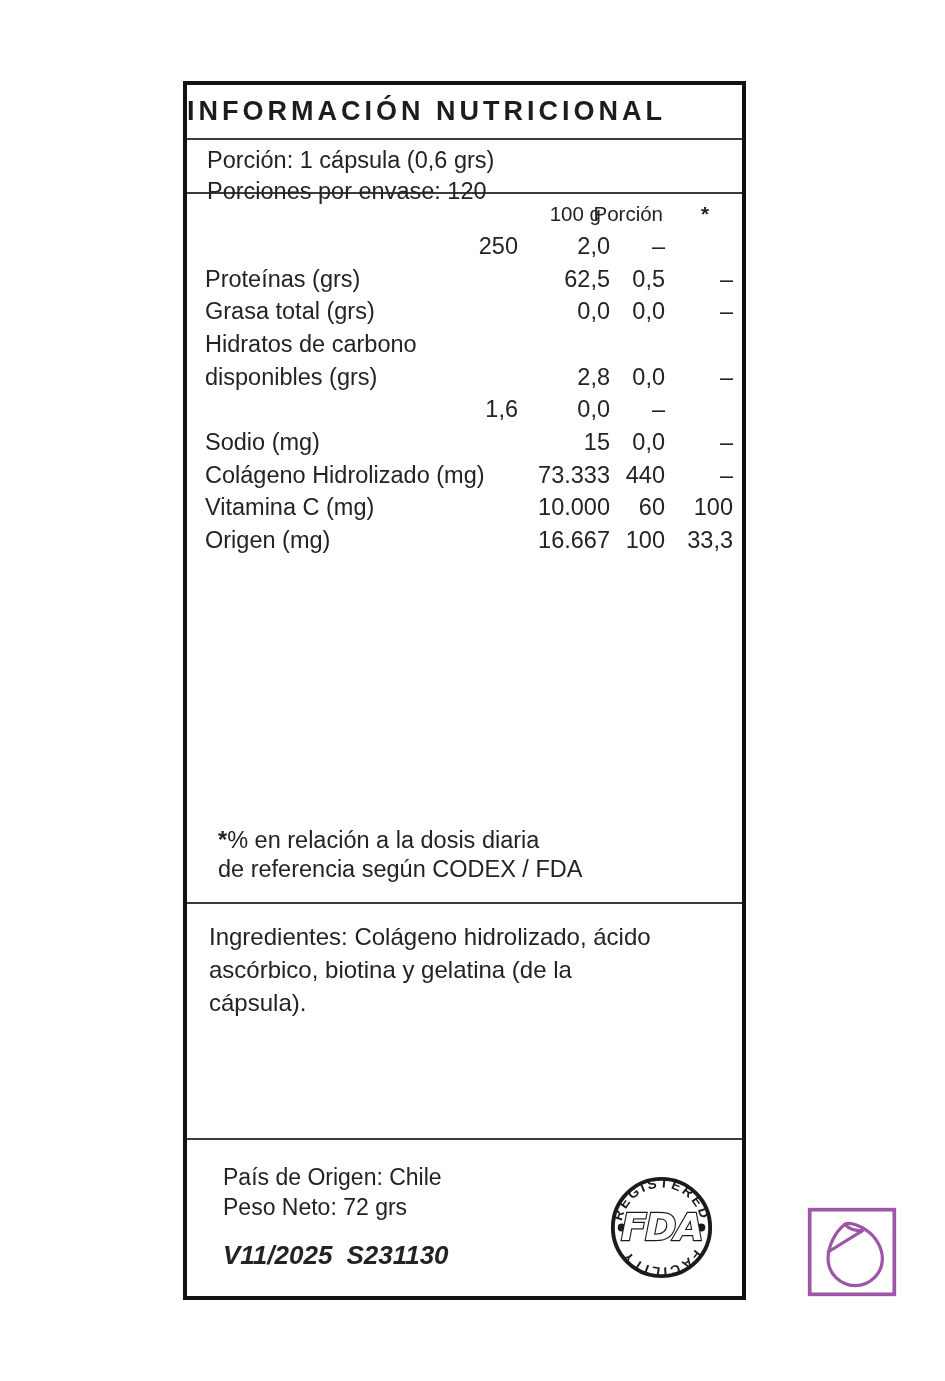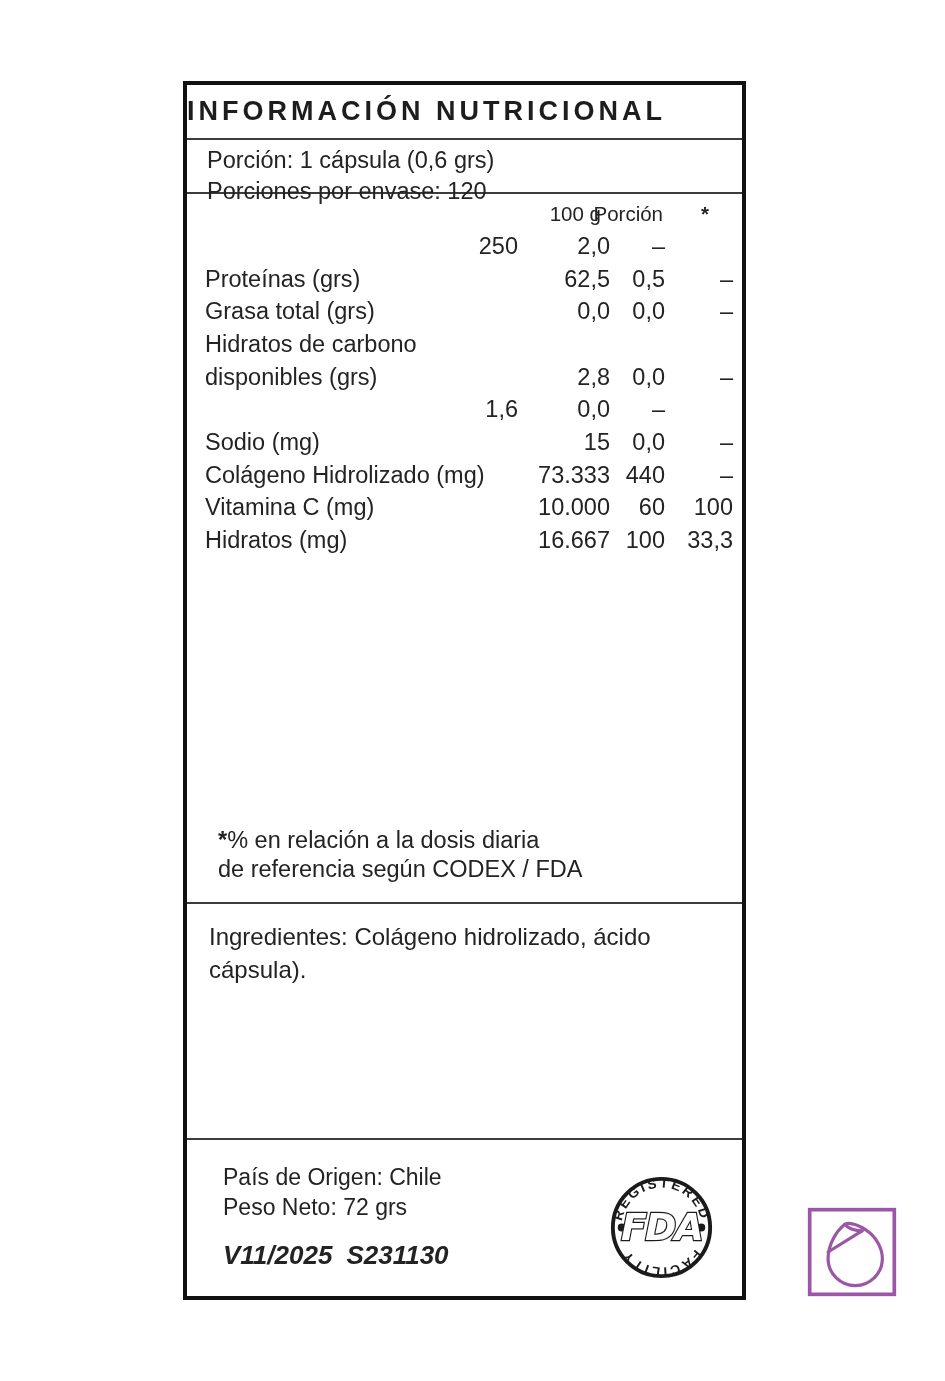--- a/index.html
+++ b/index.html
@@ -112,36 +112,37 @@
         <div class="tval">440</div>
         <div class="tval">–</div>
       </div>
       <div class="trow">
         <div class="tname">Vitamina C (mg)</div>
         <div class="tval">10.000</div>
         <div class="tval">60</div>
         <div class="tval">100</div>
       </div>
       <div class="trow">
-        <div class="tname">Hidratos (mg)</div>
+        <div class="tname">Origen (mg)</div>
         <div class="tval">16.667</div>
         <div class="tval">100</div>
         <div class="tval">33,3</div>
       </div>
 
       <div class="footnote">
         <div>
           <span class="ast">*</span><span>% en relación a la dosis diaria</span>
         </div>
         <div>de referencia según CODEX / FDA</div>
       </div>
     </div>
 
     <div class="sec sec-ingredients">
       <span class="ing-line">Ingredientes: Colágeno hidrolizado, ácido</span>
+      <span class="ing-line">ascórbico, biotina y gelatina (de la</span>
       <span class="ing-line">cápsula).</span>
     </div>
 
     <div class="sec sec-footer">
       <div class="footer-line">País de Origen: Chile</div>
       <div class="footer-line">Peso Neto: 72 grs</div>
       <div class="batch">
         <span>V11/2025</span><span class="b2">S231130</span>
       </div>
 

